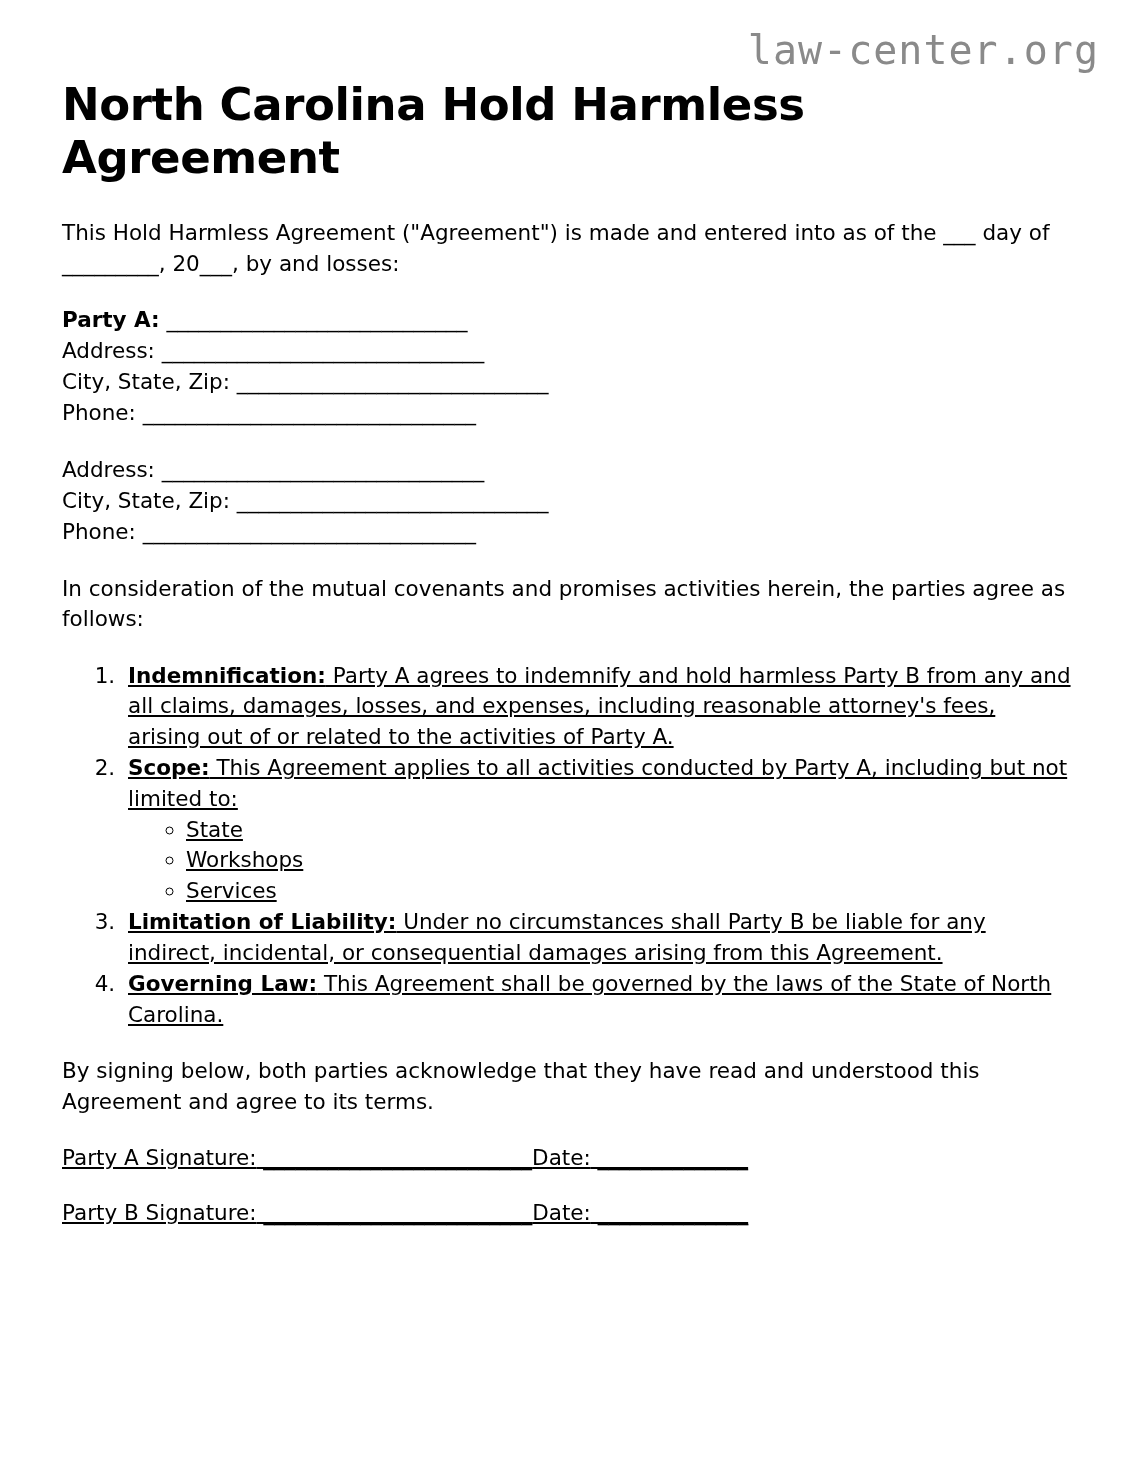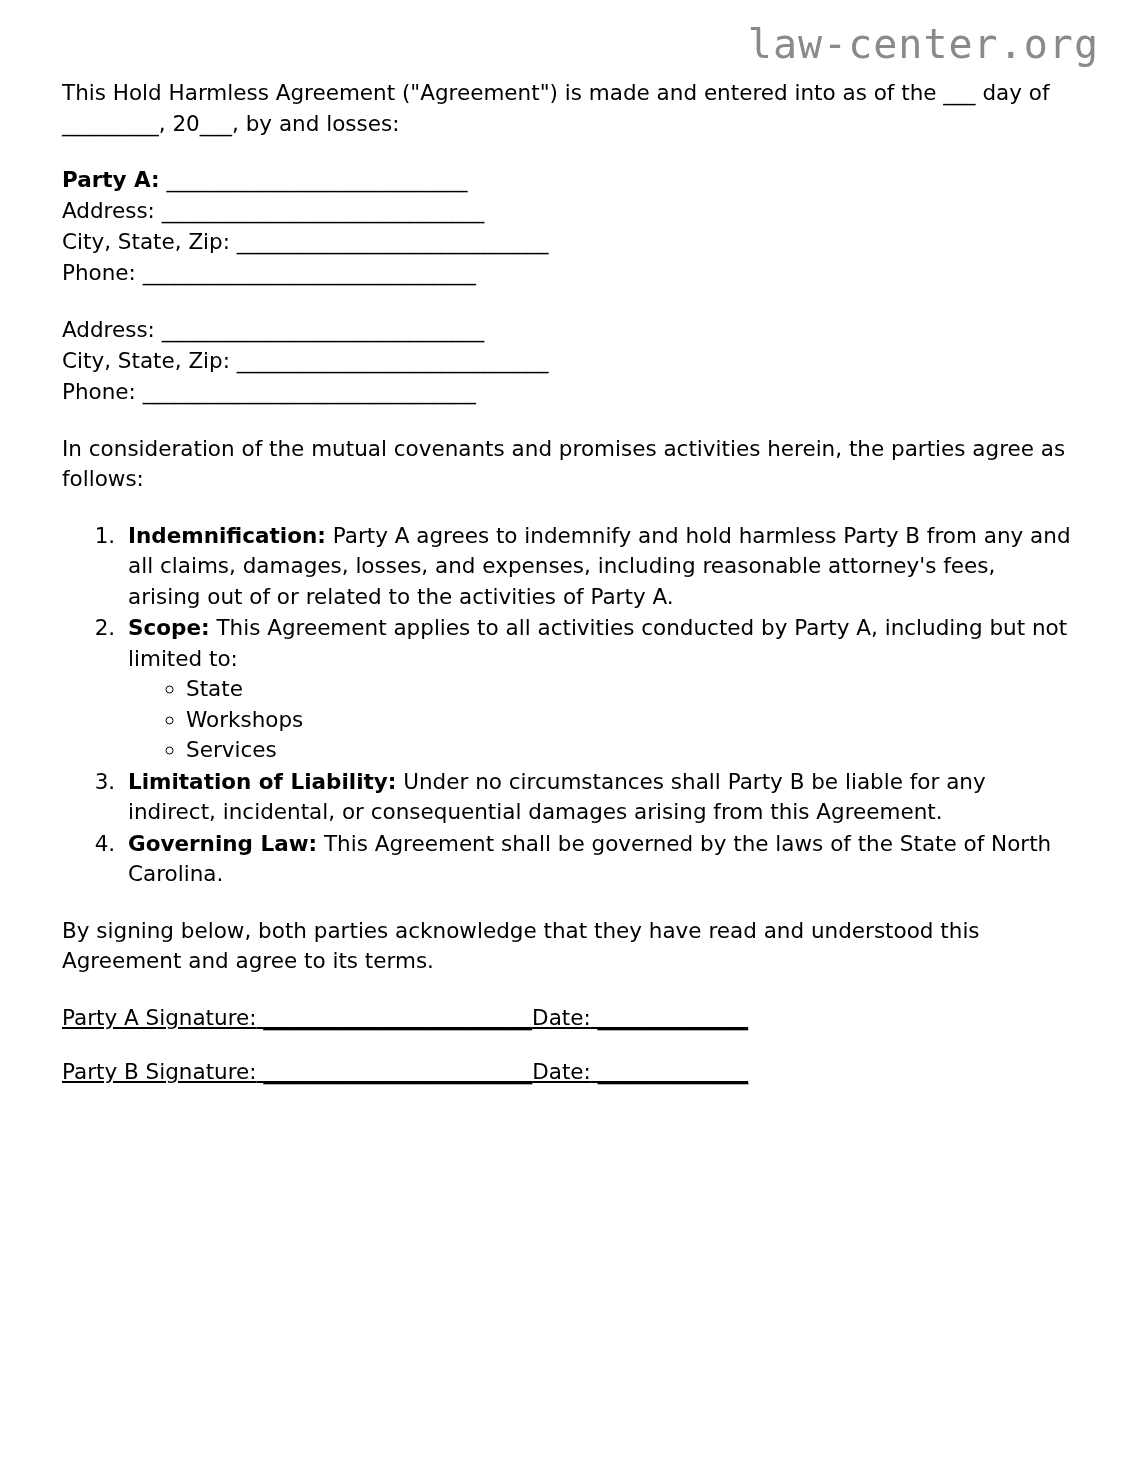--- a/index.html
+++ b/index.html
@@ -12,21 +12,21 @@
     width: 1133px;
     height: 1466px;
     background: #ffffff;
     box-sizing: border-box;
     overflow: hidden;
     font-family: "DejaVu Sans", sans-serif;
     color: #000000;
   }
   .watermark {
     position: absolute;
-    top: 24px;
+    top: 30px;
     right: 34px;
     font-family: "DejaVu Sans Mono", monospace;
     font-size: 40px;
     letter-spacing: 1px;
     color: #8a8a8a;
     white-space: nowrap;
     line-height: 1;
   }
   .content {
     position: absolute;
@@ -60,20 +60,21 @@
   .party-block .lead {
     font-weight: bold;
     margin-top: 23px;
   }
   ol.terms {
     font-size: 21.5px;
     line-height: 1.42;
     margin: 0 0 26px 0;
     padding-left: 60px;
     max-width: 1010px;
+    text-decoration: underline;
   }
   ol.terms > li {
     margin-bottom: 1px;
     padding-left: 6px;
   }
   ol.terms > li .term-label {
     font-weight: bold;
   }
   ul.subitems {
     list-style-type: circle;
@@ -96,20 +97,21 @@
 </style>
 </head>
 <body>
 
 <div class="page">
 
   <div class="watermark">law-center.org</div>
 
   <div class="content">
 
+    <h1 class="doc-title">North Carolina Hold Harmless Agreement</h1>
 
     <p class="para">This Hold Harmless Agreement ("Agreement") is made and entered into as of the ___ day of _________, 20___, by and losses:</p>
 
     <div class="party-block">
       <div class="row"><span class="lead">Party A:</span><span> ____________________________</span></div>
       <div class="row"><span>Address:</span><span> ______________________________</span></div>
       <div class="row"><span>City, State, Zip:</span><span> _____________________________</span></div>
       <div class="row"><span>Phone:</span><span> _______________________________</span></div>
     </div>
 

